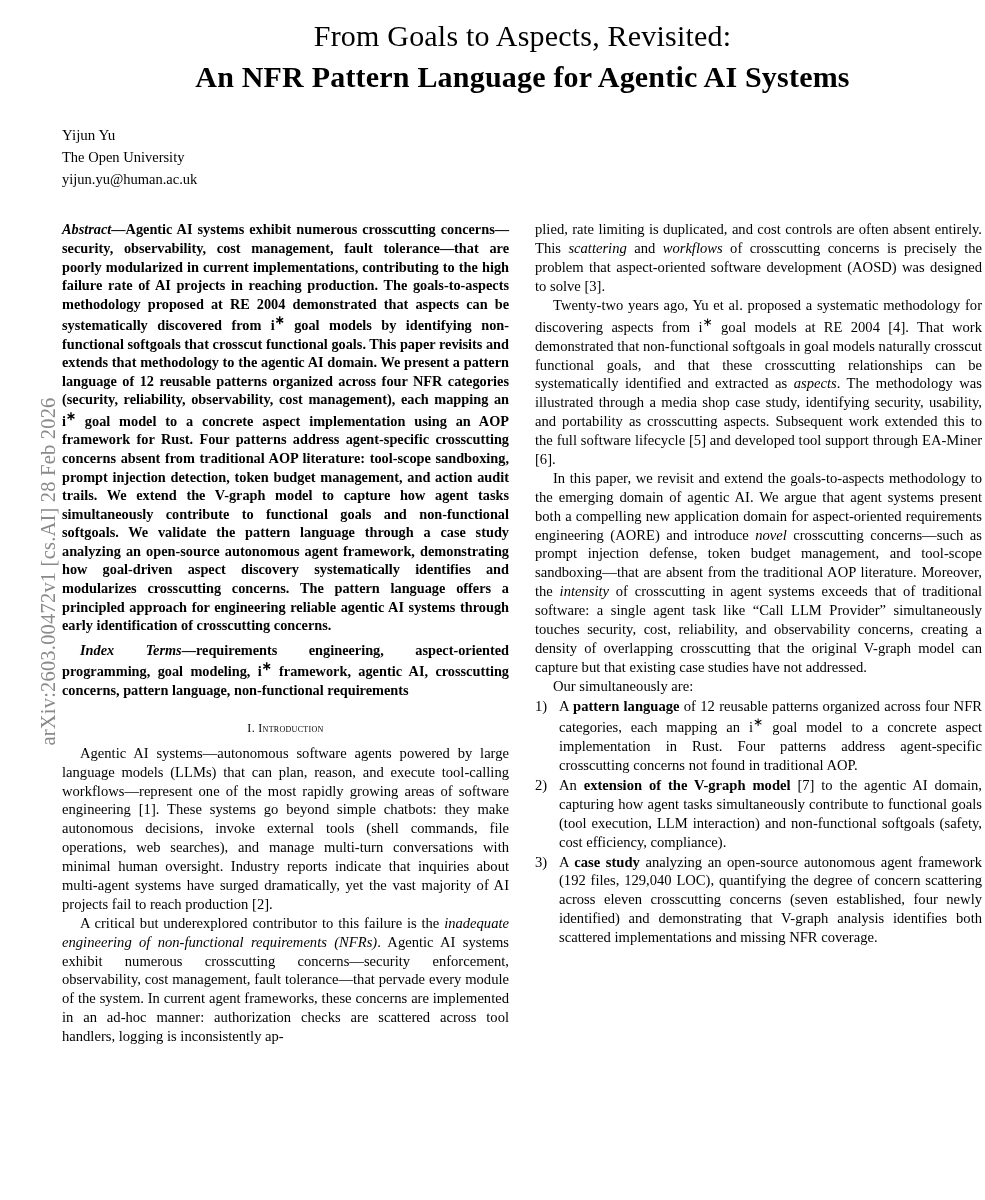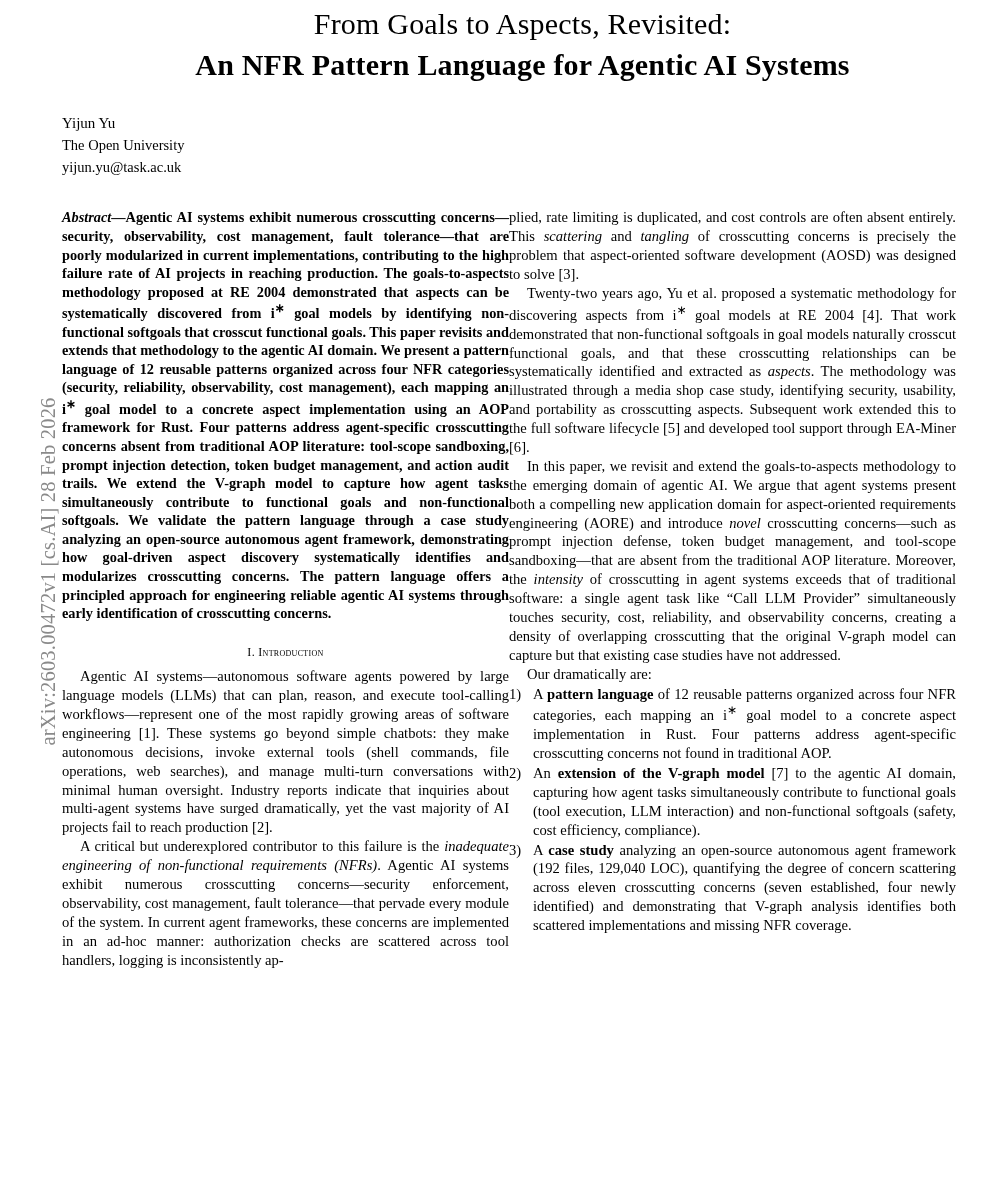--- a/index.html
+++ b/index.html
@@ -32,21 +32,21 @@
     font-family: "Liberation Serif", serif;
     font-size: 20.5px;
     color: #8a8a8a;
     letter-spacing: 0.2px;
     white-space: nowrap;
     text-align: center;
   }
   .content {
     position: absolute;
     left: 62px;
-    top: 0;
+    top: 12px;
     width: 921px;
   }
   .title {
     text-align: center;
     font-size: 30px;
     line-height: 1.36;
     margin-top: 4px;
     font-family: "Liberation Serif", serif;
     font-weight: normal;
     letter-spacing: 0.2px;
@@ -55,20 +55,21 @@
   .authorblock {
     text-align: left;
     margin-top: 26px;
     font-size: 14.5px;
     line-height: 1.52;
   }
   .authorblock .name { font-size: 15px; }
   .columns {
     margin-top: 30px;
     display: flex;
+    gap: 26px;
     width: 921px;
   }
   .col {
     width: 447px;
     font-size: 14.6px;
     line-height: 1.295;
     text-align: justify;
     text-justify: inter-word;
     hyphens: auto;
   }
@@ -132,49 +133,52 @@
   <div class="content">
 
     <div class="title">
       <span>From Goals to Aspects, Revisited:</span>
       <span class="line2">An NFR Pattern Language for Agentic AI Systems</span>
     </div>
 
     <div class="authorblock">
       <div class="name">Yijun Yu</div>
       <div>The Open University</div>
-      <div>yijun.yu@task.ac.uk</div>
+      <div>yijun.yu@human.ac.uk</div>
     </div>
 
     <div class="columns">
 
       <div class="col">
 
         <div class="abstract">
           <span class="lead">Abstract</span><span>—</span><span>Agentic AI systems exhibit numerous crosscutting concerns—security, observability, cost management, fault tolerance—that are poorly modularized in current implementations, contributing to the high failure rate of AI projects in reaching production. The goals-to-aspects methodology proposed at RE 2004 demonstrated that aspects can be systematically discovered from i</span><sup class="star">∗</sup><span> goal models by identifying non-functional softgoals that crosscut functional goals. This paper revisits and extends that methodology to the agentic AI domain. We present a pattern language of 12 reusable patterns organized across four NFR categories (security, reliability, observability, cost management), each mapping an i</span><sup class="star">∗</sup><span> goal model to a concrete aspect implementation using an AOP framework for Rust. Four patterns address agent-specific crosscutting concerns absent from traditional AOP literature: tool-scope sandboxing, prompt injection detection, token budget management, and action audit trails. We extend the V-graph model to capture how agent tasks simultaneously contribute to functional goals and non-functional softgoals. We validate the pattern language through a case study analyzing an open-source autonomous agent framework, demonstrating how goal-driven aspect discovery systematically identifies and modularizes crosscutting concerns. The pattern language offers a principled approach for engineering reliable agentic AI systems through early identification of crosscutting concerns.</span>
         </div>
 
+        <div class="indexterms">
+          <span class="lead">Index Terms</span><span>—</span><span>requirements engineering, aspect-oriented programming, goal modeling, i</span><sup class="star">∗</sup><span> framework, agentic AI, crosscutting concerns, pattern language, non-functional requirements</span>
+        </div>
 
         <div class="sec-head">I. Introduction</div>
 
         <p class="body first">Agentic AI systems—autonomous software agents powered by large language models (LLMs) that can plan, reason, and execute tool-calling workflows—represent one of the most rapidly growing areas of software engineering [1]. These systems go beyond simple chatbots: they make autonomous decisions, invoke external tools (shell commands, file operations, web searches), and manage multi-turn conversations with minimal human oversight. Industry reports indicate that inquiries about multi-agent systems have surged dramatically, yet the vast majority of AI projects fail to reach production [2].</p>
 
         <p class="body"><span>A critical but underexplored contributor to this failure is the </span><span class="it">inadequate engineering of non-functional requirements (NFRs)</span><span>. Agentic AI systems exhibit numerous crosscutting concerns—security enforcement, observability, cost management, fault tolerance—that pervade every module of the system. In current agent frameworks, these concerns are implemented in an ad-hoc manner: authorization checks are scattered across tool handlers, logging is inconsistently ap-</span></p>
 
       </div>
 
       <div class="col">
 
-        <p class="body" style="text-indent:0"><span>plied, rate limiting is duplicated, and cost controls are often absent entirely. This </span><span class="it">scattering</span><span> and </span><span class="it">tangling</span><span> of crosscutting concerns is precisely the problem that aspect-oriented software development (AOSD) was designed to solve [3].</span></p>
+        <p class="body" style="text-indent:0"><span>plied, rate limiting is duplicated, and cost controls are often absent entirely. This </span><span class="it">scattering</span><span> and </span><span class="it">workflows</span><span> of crosscutting concerns is precisely the problem that aspect-oriented software development (AOSD) was designed to solve [3].</span></p>
 
         <p class="body"><span>Twenty-two years ago, Yu et al. proposed a systematic methodology for discovering aspects from i</span><sup class="star">∗</sup><span> goal models at RE 2004 [4]. That work demonstrated that non-functional softgoals in goal models naturally crosscut functional goals, and that these crosscutting relationships can be systematically identified and extracted as </span><span class="it">aspects</span><span>. The methodology was illustrated through a media shop case study, identifying security, usability, and portability as crosscutting aspects. Subsequent work extended this to the full software lifecycle [5] and developed tool support through EA-Miner [6].</span></p>
 
         <p class="body"><span>In this paper, we revisit and extend the goals-to-aspects methodology to the emerging domain of agentic AI. We argue that agent systems present both a compelling new application domain for aspect-oriented requirements engineering (AORE) and introduce </span><span class="it">novel</span><span> crosscutting concerns—such as prompt injection defense, token budget management, and tool-scope sandboxing—that are absent from the traditional AOP literature. Moreover, the </span><span class="it">intensity</span><span> of crosscutting in agent systems exceeds that of traditional software: a single agent task like “Call LLM Provider” simultaneously touches security, cost, reliability, and observability concerns, creating a density of overlapping crosscutting that the original V-graph model can capture but that existing case studies have not addressed.</span></p>
 
-        <p class="body">Our dramatically are:</p>
+        <p class="body">Our simultaneously are:</p>
 
         <ol class="contrib">
           <li>
             <span class="marker">1)</span><span>A </span><span class="bold">pattern language</span><span> of 12 reusable patterns organized across four NFR categories, each mapping an i</span><sup class="star">∗</sup><span> goal model to a concrete aspect implementation in Rust. Four patterns address agent-specific crosscutting concerns not found in traditional AOP.</span>
           </li>
           <li>
             <span class="marker">2)</span><span>An </span><span class="bold">extension of the V-graph model</span><span> [7] to the agentic AI domain, capturing how agent tasks simultaneously contribute to functional goals (tool execution, LLM interaction) and non-functional softgoals (safety, cost efficiency, compliance).</span>
           </li>
           <li>
             <span class="marker">3)</span><span>A </span><span class="bold">case study</span><span> analyzing an open-source autonomous agent framework (192 files, 129,040 LOC), quantifying the degree of concern scattering across eleven crosscutting concerns (seven established, four newly identified) and demonstrating that V-graph analysis identifies both scattered implementations and missing NFR coverage.</span>

